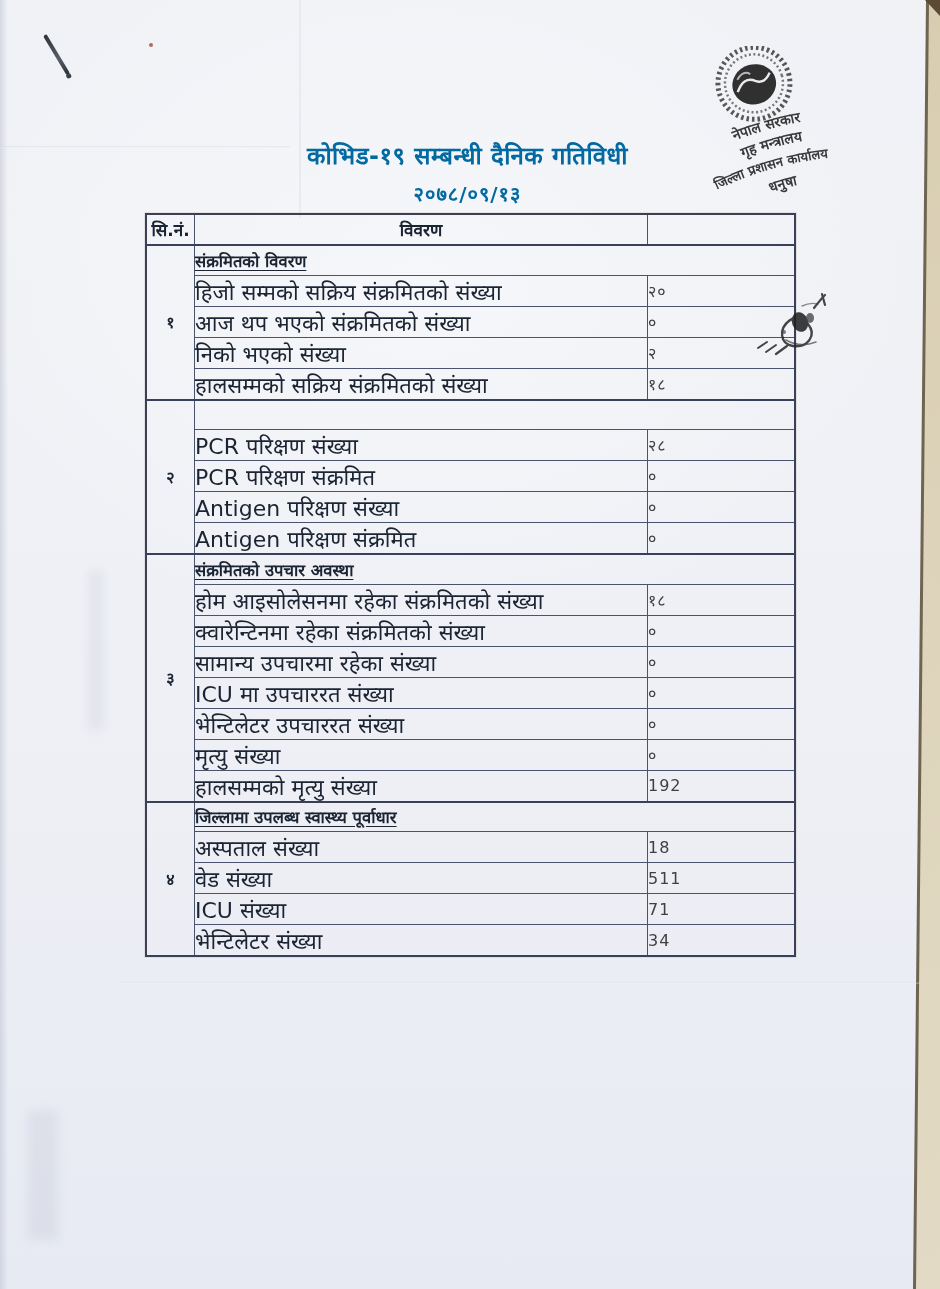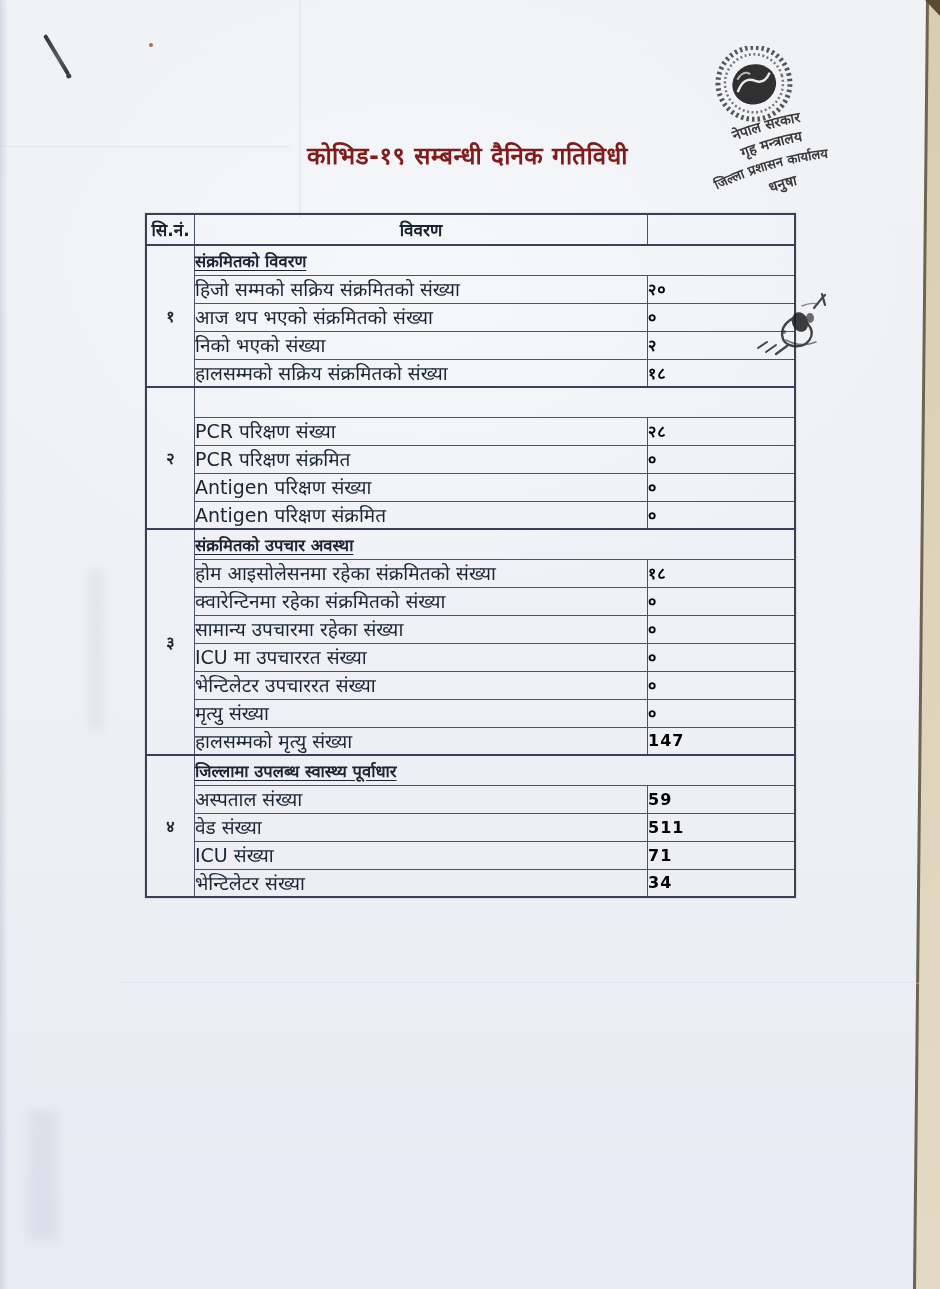--- a/index.html
+++ b/index.html
@@ -37,42 +37,42 @@
     background:rgba(150,158,175,.14);filter:blur(5px);}
   .red-dot{position:absolute;left:149px;top:43px;width:4px;height:4px;border-radius:50%;
     background:#a04a30;opacity:.8;}
   
   .pen-stroke{position:absolute;left:43px;top:36px;width:4px;height:46px;
     background:linear-gradient(180deg,#30353c,#565d66 60%,#2c3138);
     transform:rotate(-31deg);transform-origin:top left;border-radius:2px;}
   .pen-stroke:after{content:"";position:absolute;left:-1px;bottom:-4px;width:5px;height:5px;
     border-radius:50%;background:#3a4047;}
   
-  .heading-wrap{position:absolute;left:145px;top:138px;width:645px;text-align:center;color:#7f1d1d;}
+  .heading-wrap{position:absolute;left:145px;top:138px;width:645px;text-align:center;color:#0369a1;}
   .doc-title{font-size:24px;font-weight:bold;letter-spacing:.5px;}
   .doc-date{font-size:20px;font-weight:bold;margin-top:9px;letter-spacing:1px;}
   
   table.report{
     position:absolute;left:145px;top:213px;width:646px;
     border-collapse:collapse;table-layout:fixed;
     color:#1b2433;
   }
   table.report td{border:1.6px solid #49536e;padding:0;}
   table.report{border:2px solid #39415a;box-shadow:0 0 0 1px rgba(150,90,60,.12);}
   tr.head-row{height:31px;}
   tr.stitle-row{height:30px;}
   tr.data-row{height:28px;}
   td.col-sn{width:47px;text-align:center;font-size:16px;font-weight:bold;}
   td.col-desc{width:452px;}
   td.col-val{width:146px;text-align:center;}
   td.th{font-weight:bold;font-size:17px;text-align:center;}
   td.section-title{font-weight:bold;font-size:16.5px;padding-left:12px;}
   td.section-title span{text-decoration:underline;text-underline-offset:3px;}
-  td.label-cell{font-size:19px;padding-left:12px;}
-  td.value-cell{font-size:16px;color:#000000;font-weight:700;letter-spacing:1px;}
+  td.label-cell{font-size:22px;padding-left:12px;}
+  td.value-cell{font-size:16px;color:#404040;font-weight:400;letter-spacing:1px;}
   tr.section-start td{border-top:2.4px solid #39415a;}
   
   .stamp{position:absolute;left:662px;top:46px;width:176px;height:156px;opacity:.88;}
   
   .smudge{position:absolute;left:750px;top:288px;width:98px;height:76px;opacity:.85;}
 </style>
 </head>
 <body>
 
 <div class="paper-seam"></div>
@@ -110,20 +110,21 @@
       <textPath href="#arc3" startOffset="50%" text-anchor="middle">जिल्ला प्रशासन कार्यालय</textPath>
     </text>
     <text font-size="14" font-weight="bold" font-family="DejaVu Sans, Liberation Sans, sans-serif">
       <textPath href="#arc4" startOffset="50%" text-anchor="middle">धनुषा</textPath>
     </text>
   </g>
 </svg>
 
 <div class="heading-wrap">
   <div class="doc-title">कोभिड-१९ सम्बन्धी दैनिक गतिविधी</div>
+  <div class="doc-date">२०७८/०९/१३</div>
 </div>
 
 <table class="report">
   <tbody>
       <tr class="head-row">
     <td class="col-sn th">सि.नं.</td>
     <td class="col-desc th">विवरण</td>
     <td class="col-val th"></td>
   </tr>
 
@@ -192,30 +193,30 @@
   <tr class="data-row">
     <td class="label-cell">भेन्टिलेटर उपचाररत संख्या</td>
     <td class="value-cell">०</td>
   </tr>
   <tr class="data-row">
     <td class="label-cell">मृत्यु संख्या</td>
     <td class="value-cell">०</td>
   </tr>
   <tr class="data-row">
     <td class="label-cell">हालसम्मको मृत्यु संख्या</td>
-    <td class="value-cell">147</td>
+    <td class="value-cell">192</td>
   </tr>
 
   <tr class="stitle-row section-start">
     <td class="col-sn" rowspan="5">४</td>
     <td class="section-title" colspan="2"><span>जिल्लामा उपलब्ध स्वास्थ्य पूर्वाधार</span></td>
   </tr>
   <tr class="data-row">
     <td class="label-cell">अस्पताल संख्या</td>
-    <td class="value-cell">59</td>
+    <td class="value-cell">18</td>
   </tr>
   <tr class="data-row">
     <td class="label-cell">वेड संख्या</td>
     <td class="value-cell">511</td>
   </tr>
   <tr class="data-row">
     <td class="label-cell">ICU संख्या</td>
     <td class="value-cell">71</td>
   </tr>
   <tr class="data-row">

